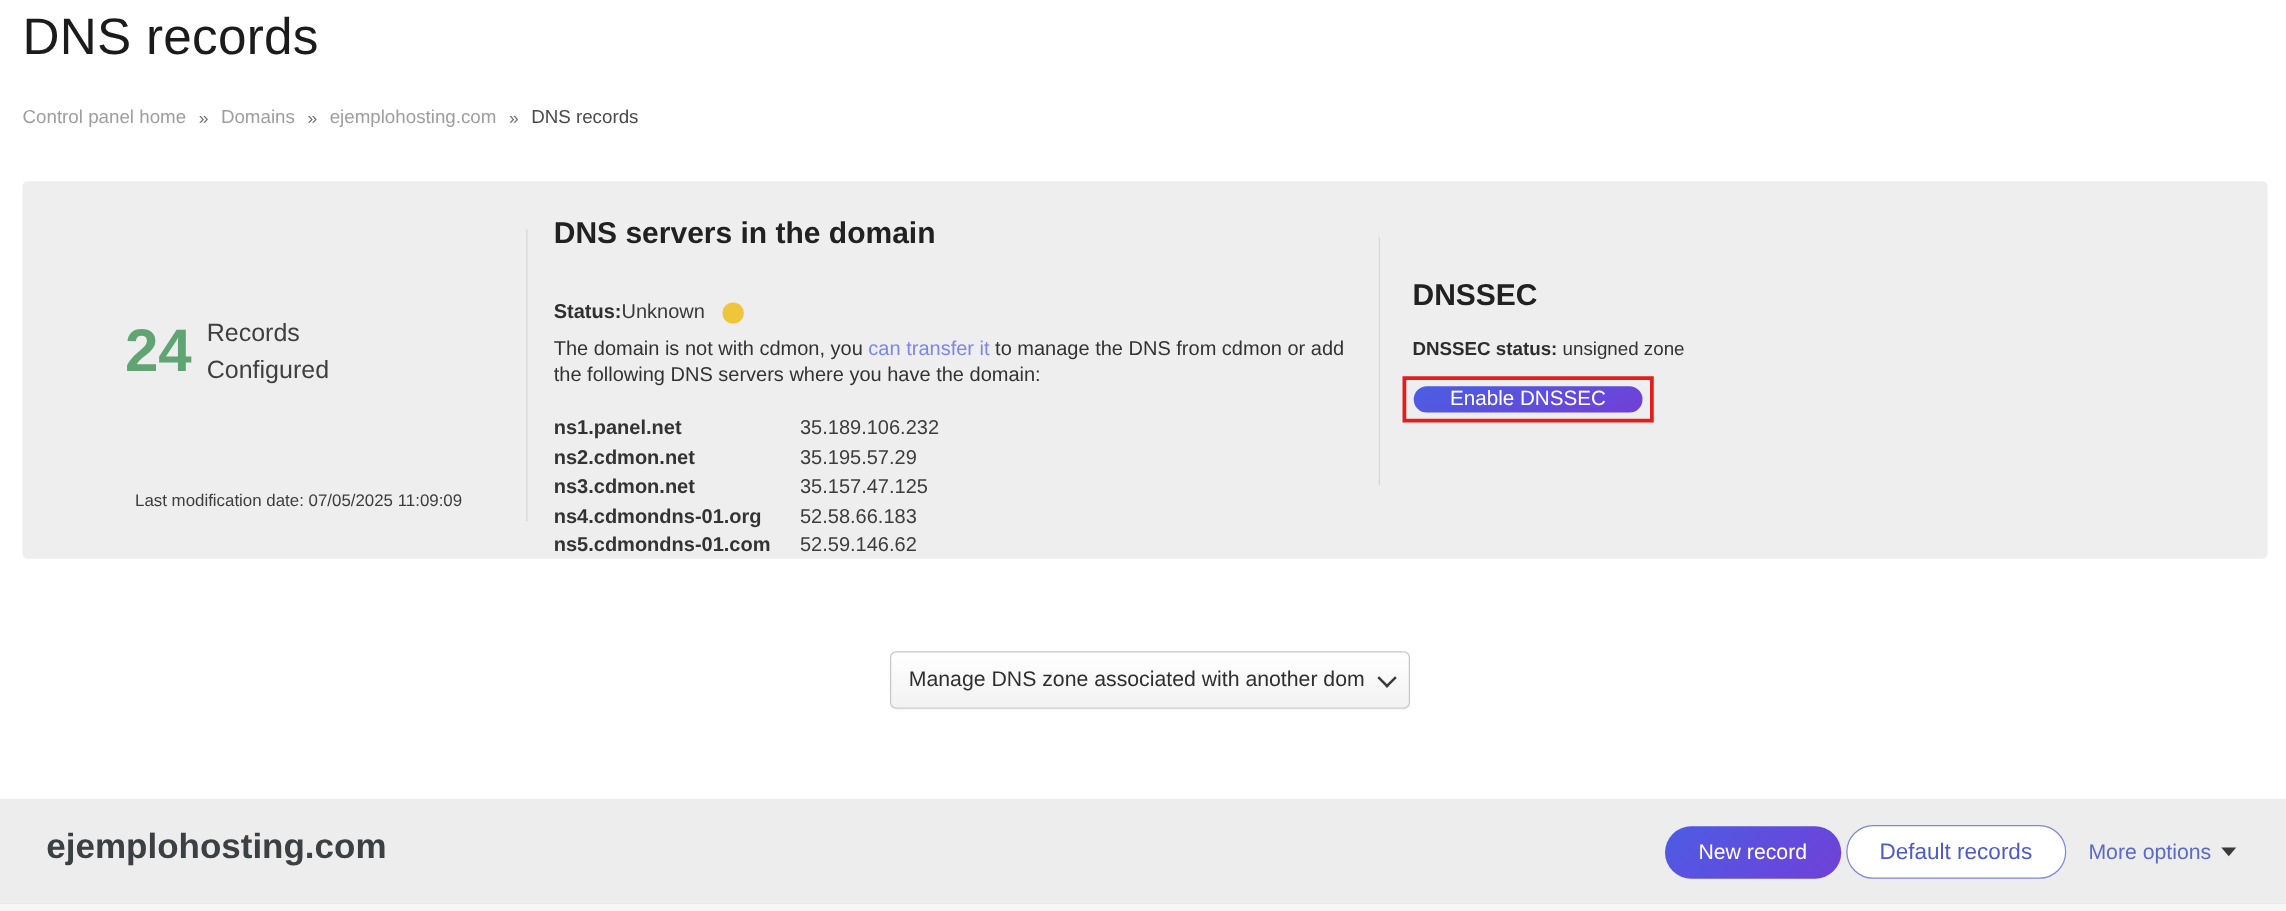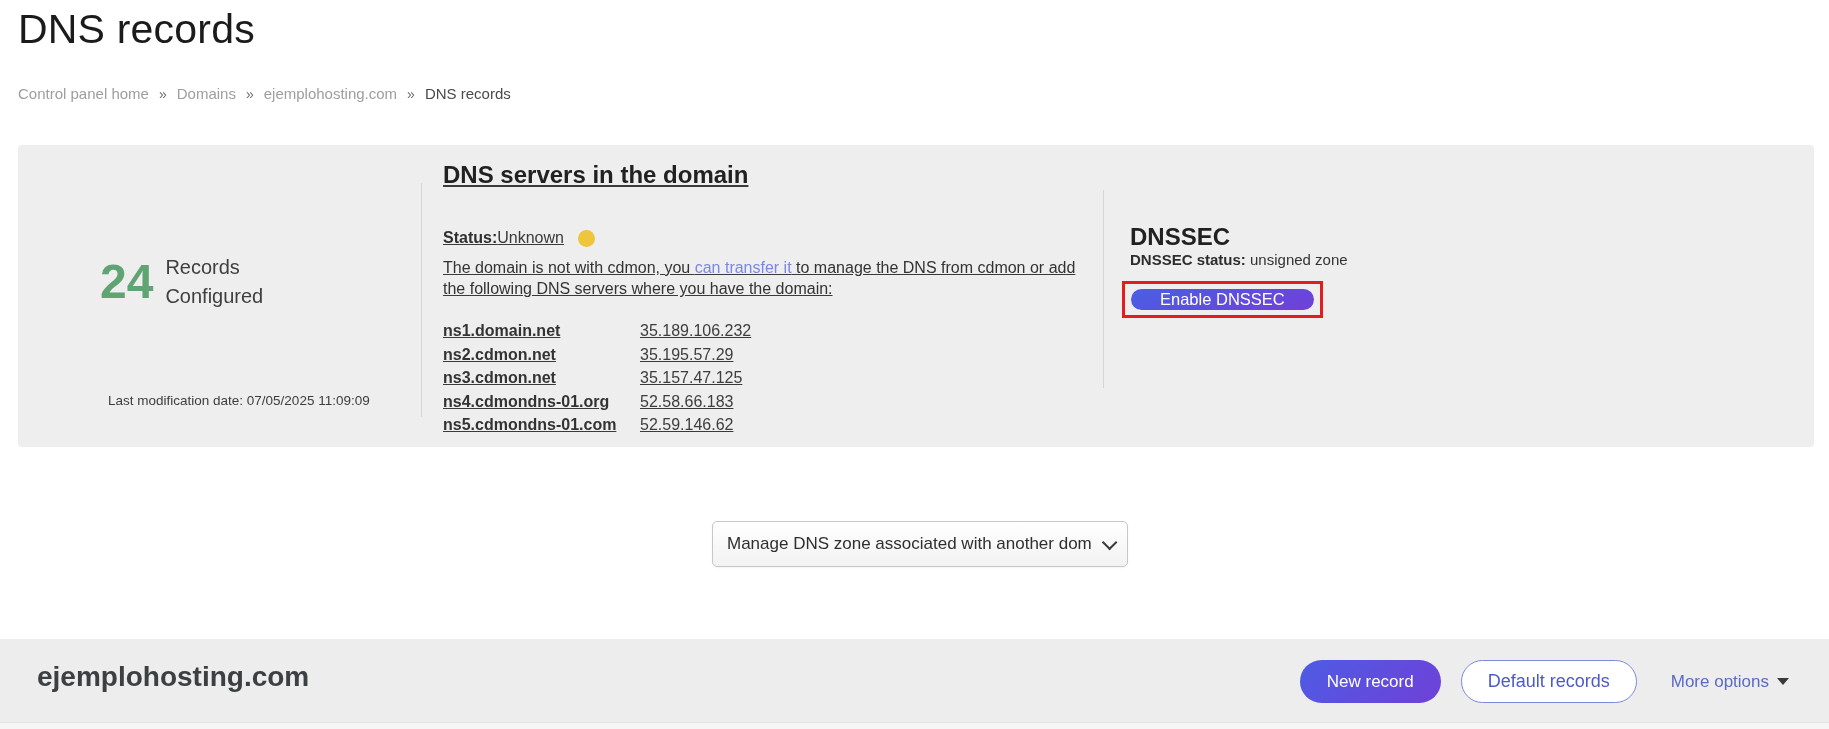--- a/index.html
+++ b/index.html
@@ -46,21 +46,21 @@
   }
   .last-mod {
     position: absolute; left: 90px; top: 248px;
     font-size: 13.5px; color: #3d3d3d;
   }
 
   .v-divider { position: absolute; width: 1px; background: #d5d5d5; }
   .v-divider.d1 { left: 403px; top: 38px; height: 234px; }
   .v-divider.d2 { left: 1085px; top: 45px; height: 198px; }
 
-  .dns-servers { position: absolute; left: 425px; top: 16px; width: 660px; text-decoration: underline; }
+  .dns-servers { position: absolute; left: 425px; top: 28px; width: 660px; }
   .section-heading { font-size: 24px; font-weight: 700; color: #212121; }
   .status-line {
     margin-top: 40px; font-size: 16px; color: #3a3a3a;
     display: flex; align-items: center;
   }
   .status-line b { color: #2f2f2f; }
   .status-dot {
     display: inline-block; width: 17px; height: 17px; border-radius: 50%;
     background: #eec53b; margin-left: 14px;
   }
@@ -68,21 +68,21 @@
     margin-top: 10px; font-size: 16px; line-height: 1.32; color: #333;
     width: 650px;
   }
   .transfer-link { color: #7b86e8; cursor: pointer; }
   .ns-table { margin-top: 20px; font-size: 16px; }
   .ns-row { display: flex; line-height: 23.5px; }
   .ns-name { width: 197px; font-weight: 700; color: #333; }
   .ns-ip { color: #3d3d3d; }
 
   .dnssec-block { position: absolute; left: 1112px; top: 78px; }
-  .dnssec-status { font-size: 15px; color: #333; }
+  .dnssec-status { margin-top: 20px; font-size: 15px; color: #333; }
   .dnssec-status b { color: #2d2d2d; }
   .red-highlight {
     margin-top: 13px; margin-left: -8px;
     display: inline-block;
     border: 3px solid #e31d1d; padding: 5px 6px;
   }
   .btn-enable-dnssec {
     display: inline-block; border: none; cursor: pointer;
     background: linear-gradient(160deg, #4d5ce2 10%, #7040d8 95%);
     color: #fff; font-size: 16.5px; font-family: inherit;
@@ -108,21 +108,21 @@
   .domain-bar {
     position: absolute; left: 0; top: 639px; width: 1829px; height: 83px;
     background: #ededed;
   }
   .domain-title {
     position: absolute; left: 37px; top: 22px;
     font-size: 28px; font-weight: 700; color: #3c4043;
   }
   .bar-actions {
     position: absolute; right: 40px; top: 21px;
-    display: flex; gap: 20px;
+    display: flex; align-items: center; gap: 4px;
   }
   .btn-new-record {
     border: none; cursor: pointer; font-family: inherit;
     background: linear-gradient(135deg, #4d5ce4 0%, #7040d8 100%);
     color: #fff; font-size: 17px;
     padding: 11px 27px; border-radius: 22px;
   }
   .btn-default-records {
     cursor: pointer; font-family: inherit;
     background: #fff; color: #4d5ac8; font-size: 18px;
@@ -178,21 +178,21 @@
     <div class="dns-servers">
       <div class="section-heading">DNS servers in the domain</div>
       <div class="status-line">
         <b>Status:</b>
           <span> Unknown</span>
         <span class="status-dot"></span>
       </div>
       <p class="dns-desc"><span>The domain is not with cdmon, you </span><a class="transfer-link">can transfer it</a><span> to manage the DNS from cdmon or add the following DNS servers where you have the domain:</span></p>
       <div class="ns-table">
         <div class="ns-row">
-          <span class="ns-name">ns1.domain.net</span>
+          <span class="ns-name">ns1.panel.net</span>
           <span class="ns-ip">35.189.106.232</span>
         </div>
         <div class="ns-row">
           <span class="ns-name">ns2.cdmon.net</span>
           <span class="ns-ip">35.195.57.29</span>
         </div>
         <div class="ns-row">
           <span class="ns-name">ns3.cdmon.net</span>
           <span class="ns-ip">35.157.47.125</span>
         </div>

